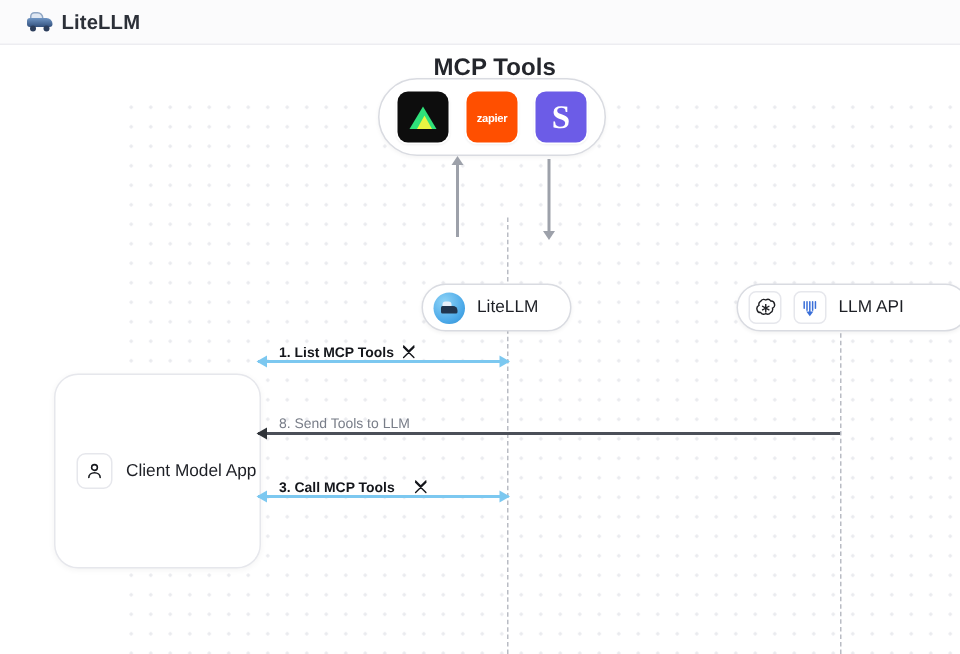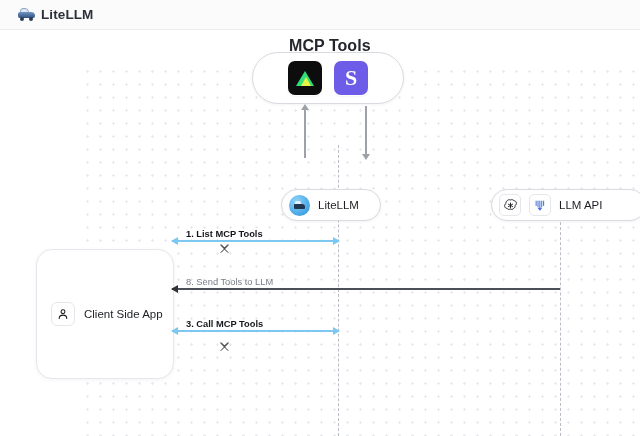--- a/index.html
+++ b/index.html
@@ -318,21 +318,20 @@
     width: 100%;
   }
   .msg-label {
     position: absolute;
     font-size: 9.3px;
     font-weight: 600;
     white-space: nowrap;
     display: flex;
     align-items: center;
     gap: 4px;
-    flex-direction: column;
   }
   .arrow-head {
     position: absolute;
     width: 0; height: 0;
     top: -3.2px;
   }
   .arrow-head.left {
     border-top: 4.2px solid transparent;
     border-bottom: 4.2px solid transparent;
     border-right: 7px solid currentColor;
@@ -396,20 +395,23 @@
 
     <div class="lifeline" style="left:338px; top:115px; height:291px;"></div>
     <div class="lifeline" style="left:560px; top:162px; height:244px;"></div>
 
     <div class="mcp-label">MCP Tools</div>
 
     <div class="mcp-box">
       <div class="tool-chip dub">
         <span class="tri"></span>
       </div>
+      <div class="tool-chip zapier">
+        <span>zapier</span>
+      </div>
       <div class="tool-chip slack">
         <span>S</span>
       </div>
     </div>
 
     <div class="vline" style="left:304px; top:80px; height:48px;"></div>
     <div class="vhead up" style="left:300.5px; top:74px;"></div>
 
     <div class="vline" style="left:365px; top:76px; height:48px;"></div>
     <div class="vhead down" style="left:361.5px; top:124px;"></div>
@@ -439,21 +441,21 @@
       <span class="node-label">LLM API</span>
     </div>
 
     <div class="client-card">
       <span class="person-box">
         <svg width="14" height="14" viewBox="0 0 24 24" fill="none" stroke="#16181d" stroke-width="1.8" stroke-linecap="round">
           <circle cx="12" cy="8" r="3.3"></circle>
           <path d="M5.5 19.5c0-3.4 2.9-5.6 6.5-5.6s6.5 2.2 6.5 5.6"></path>
         </svg>
       </span>
-      <span class="client-label">Client Side App</span>
+      <span class="client-label">Client Model App</span>
     </div>
 
     <div class="msg" style="left:172px; top:210px; width:167px; color:#7cc8f0;">
       <div class="line" style="background:#7cc8f0;"></div>
       <span class="arrow-head left"></span>
       <span class="arrow-head right"></span>
     </div>
     <div class="msg-label" style="left:186px; top:199px; color:#14161b;">
       <span>1. List MCP Tools</span>
       <span class="tool-glyph">

